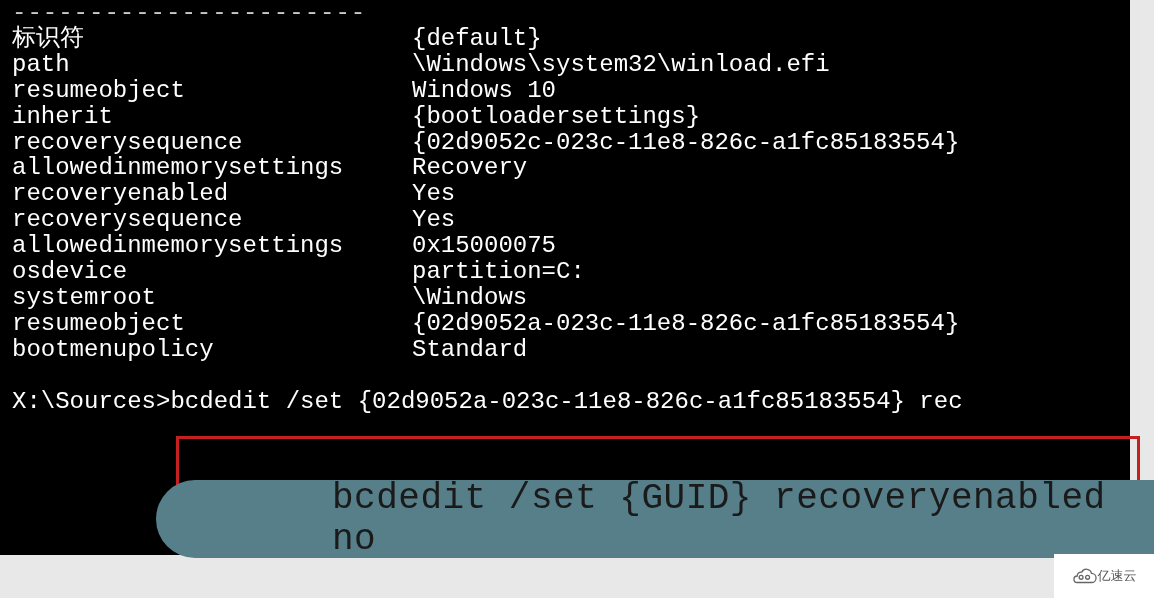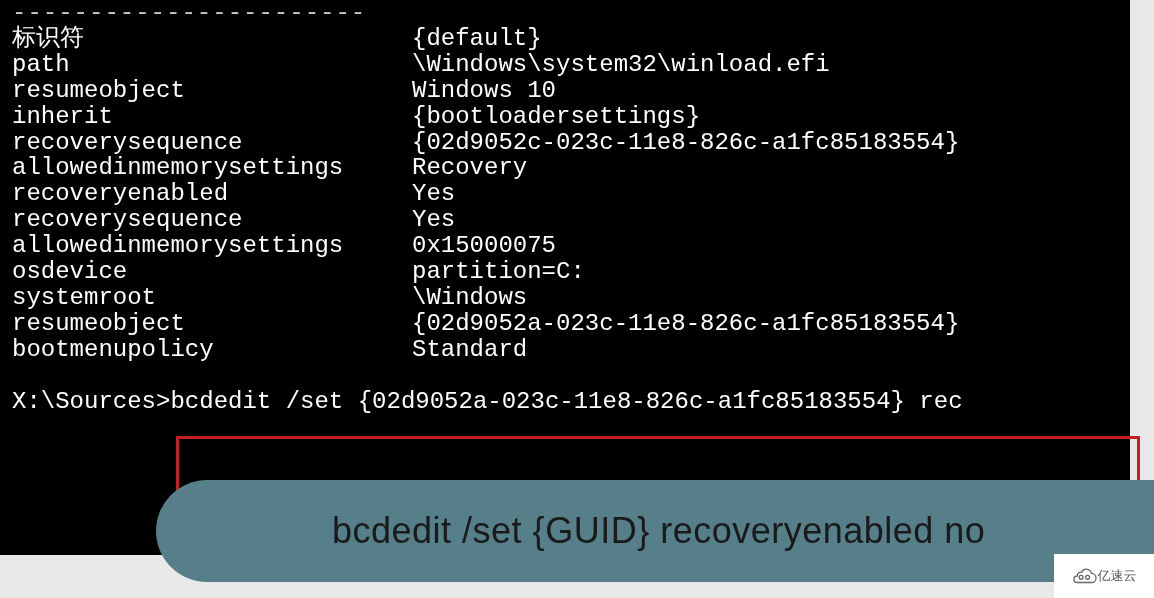--- a/index.html
+++ b/index.html
@@ -38,28 +38,28 @@
       width: 964px;
       height: 58px;
       border: 3px solid #c52020;
       pointer-events: none;
     }
     .callout {
       position: absolute;
       left: 156px;
       top: 480px;
       width: 998px;
-      height: 102px;
+      height: 78px;
       background: #567f8a;
       border-radius: 56px 0 0 56px;
       display: flex;
       align-items: center;
       padding-left: 176px;
       color: #1a1a1a;
-      font-family: Liberation Sans, sans-serif;
+      font-family: Liberation Mono, monospace;
       font-size: 36px;
       letter-spacing: 0.5px;
     }
     .watermark {
       position: absolute;
       right: 0;
       bottom: 0;
       width: 100px;
       height: 44px;
       background: #ffffff;

